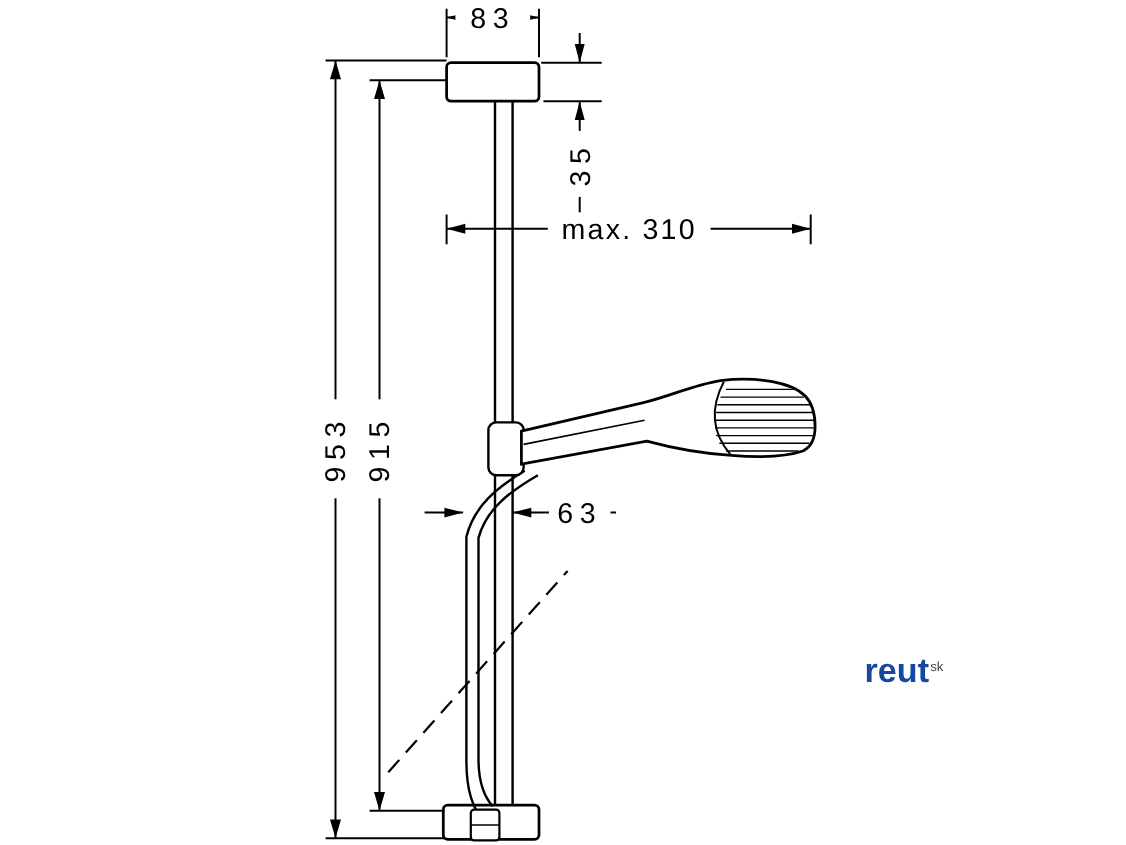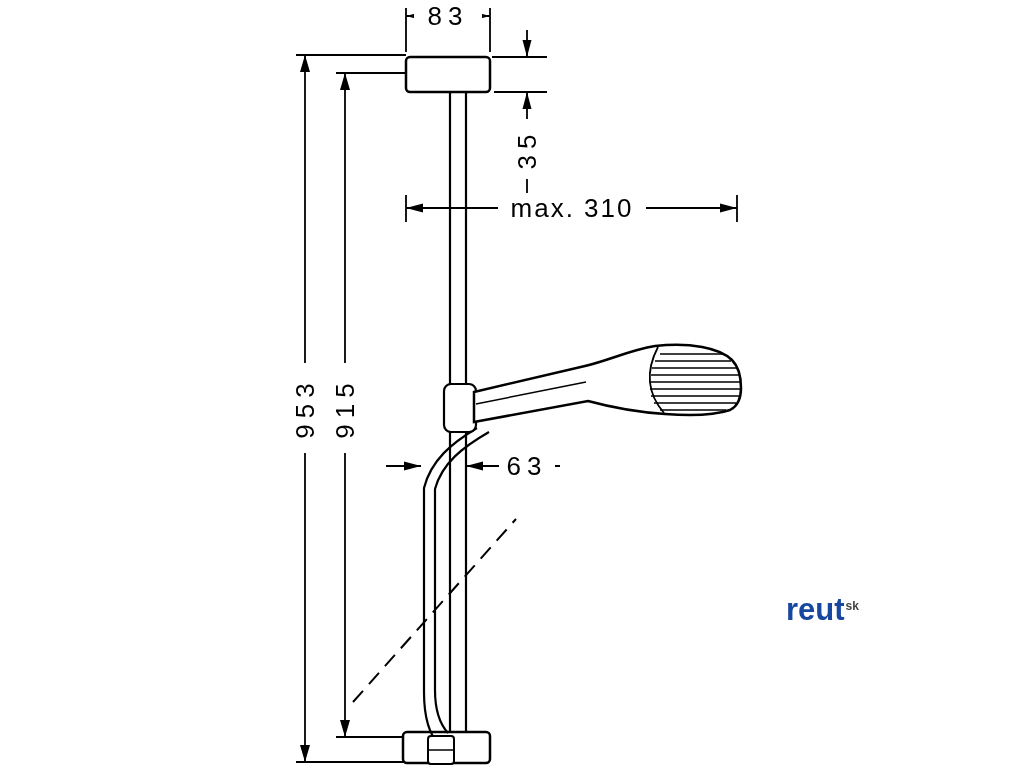--- a/index.html
+++ b/index.html
@@ -5,21 +5,21 @@
   html,body{margin:0;padding:0;background:#fff;}
   .canvas{position:relative;width:1024px;height:768px;background:#ffffff;overflow:hidden;
           font-family:"Liberation Sans",sans-serif;}
   svg{position:absolute;left:0;top:0;}
   svg text{font-family:"Liberation Sans",sans-serif;font-size:26px;fill:#000;}
   .dim-label{letter-spacing:6px;}
   .dim-label-wide{letter-spacing:2px;}
   .lbl-bg{fill:#ffffff;}
   .watermark{position:absolute;left:786px;top:594px;color:#17479e;font-weight:bold;
              font-size:31px;line-height:1;white-space:nowrap;}
-  .watermark sup{font-size:12px;color:#444;font-weight:bold;margin-left:1px;vertical-align:10px;}
+  .watermark sup{font-size:12px;color:#444;font-weight:normal;margin-left:1px;vertical-align:10px;}
 </style>
 </head>
 <body>
 
 <div class="canvas">
   <svg width="1024" height="768" viewBox="0 0 1024 768">
 
     <g stroke="#000" fill="none">
 
       <path d="M353 702 L516 519" stroke-width="2" stroke-dasharray="15 9"></path>

